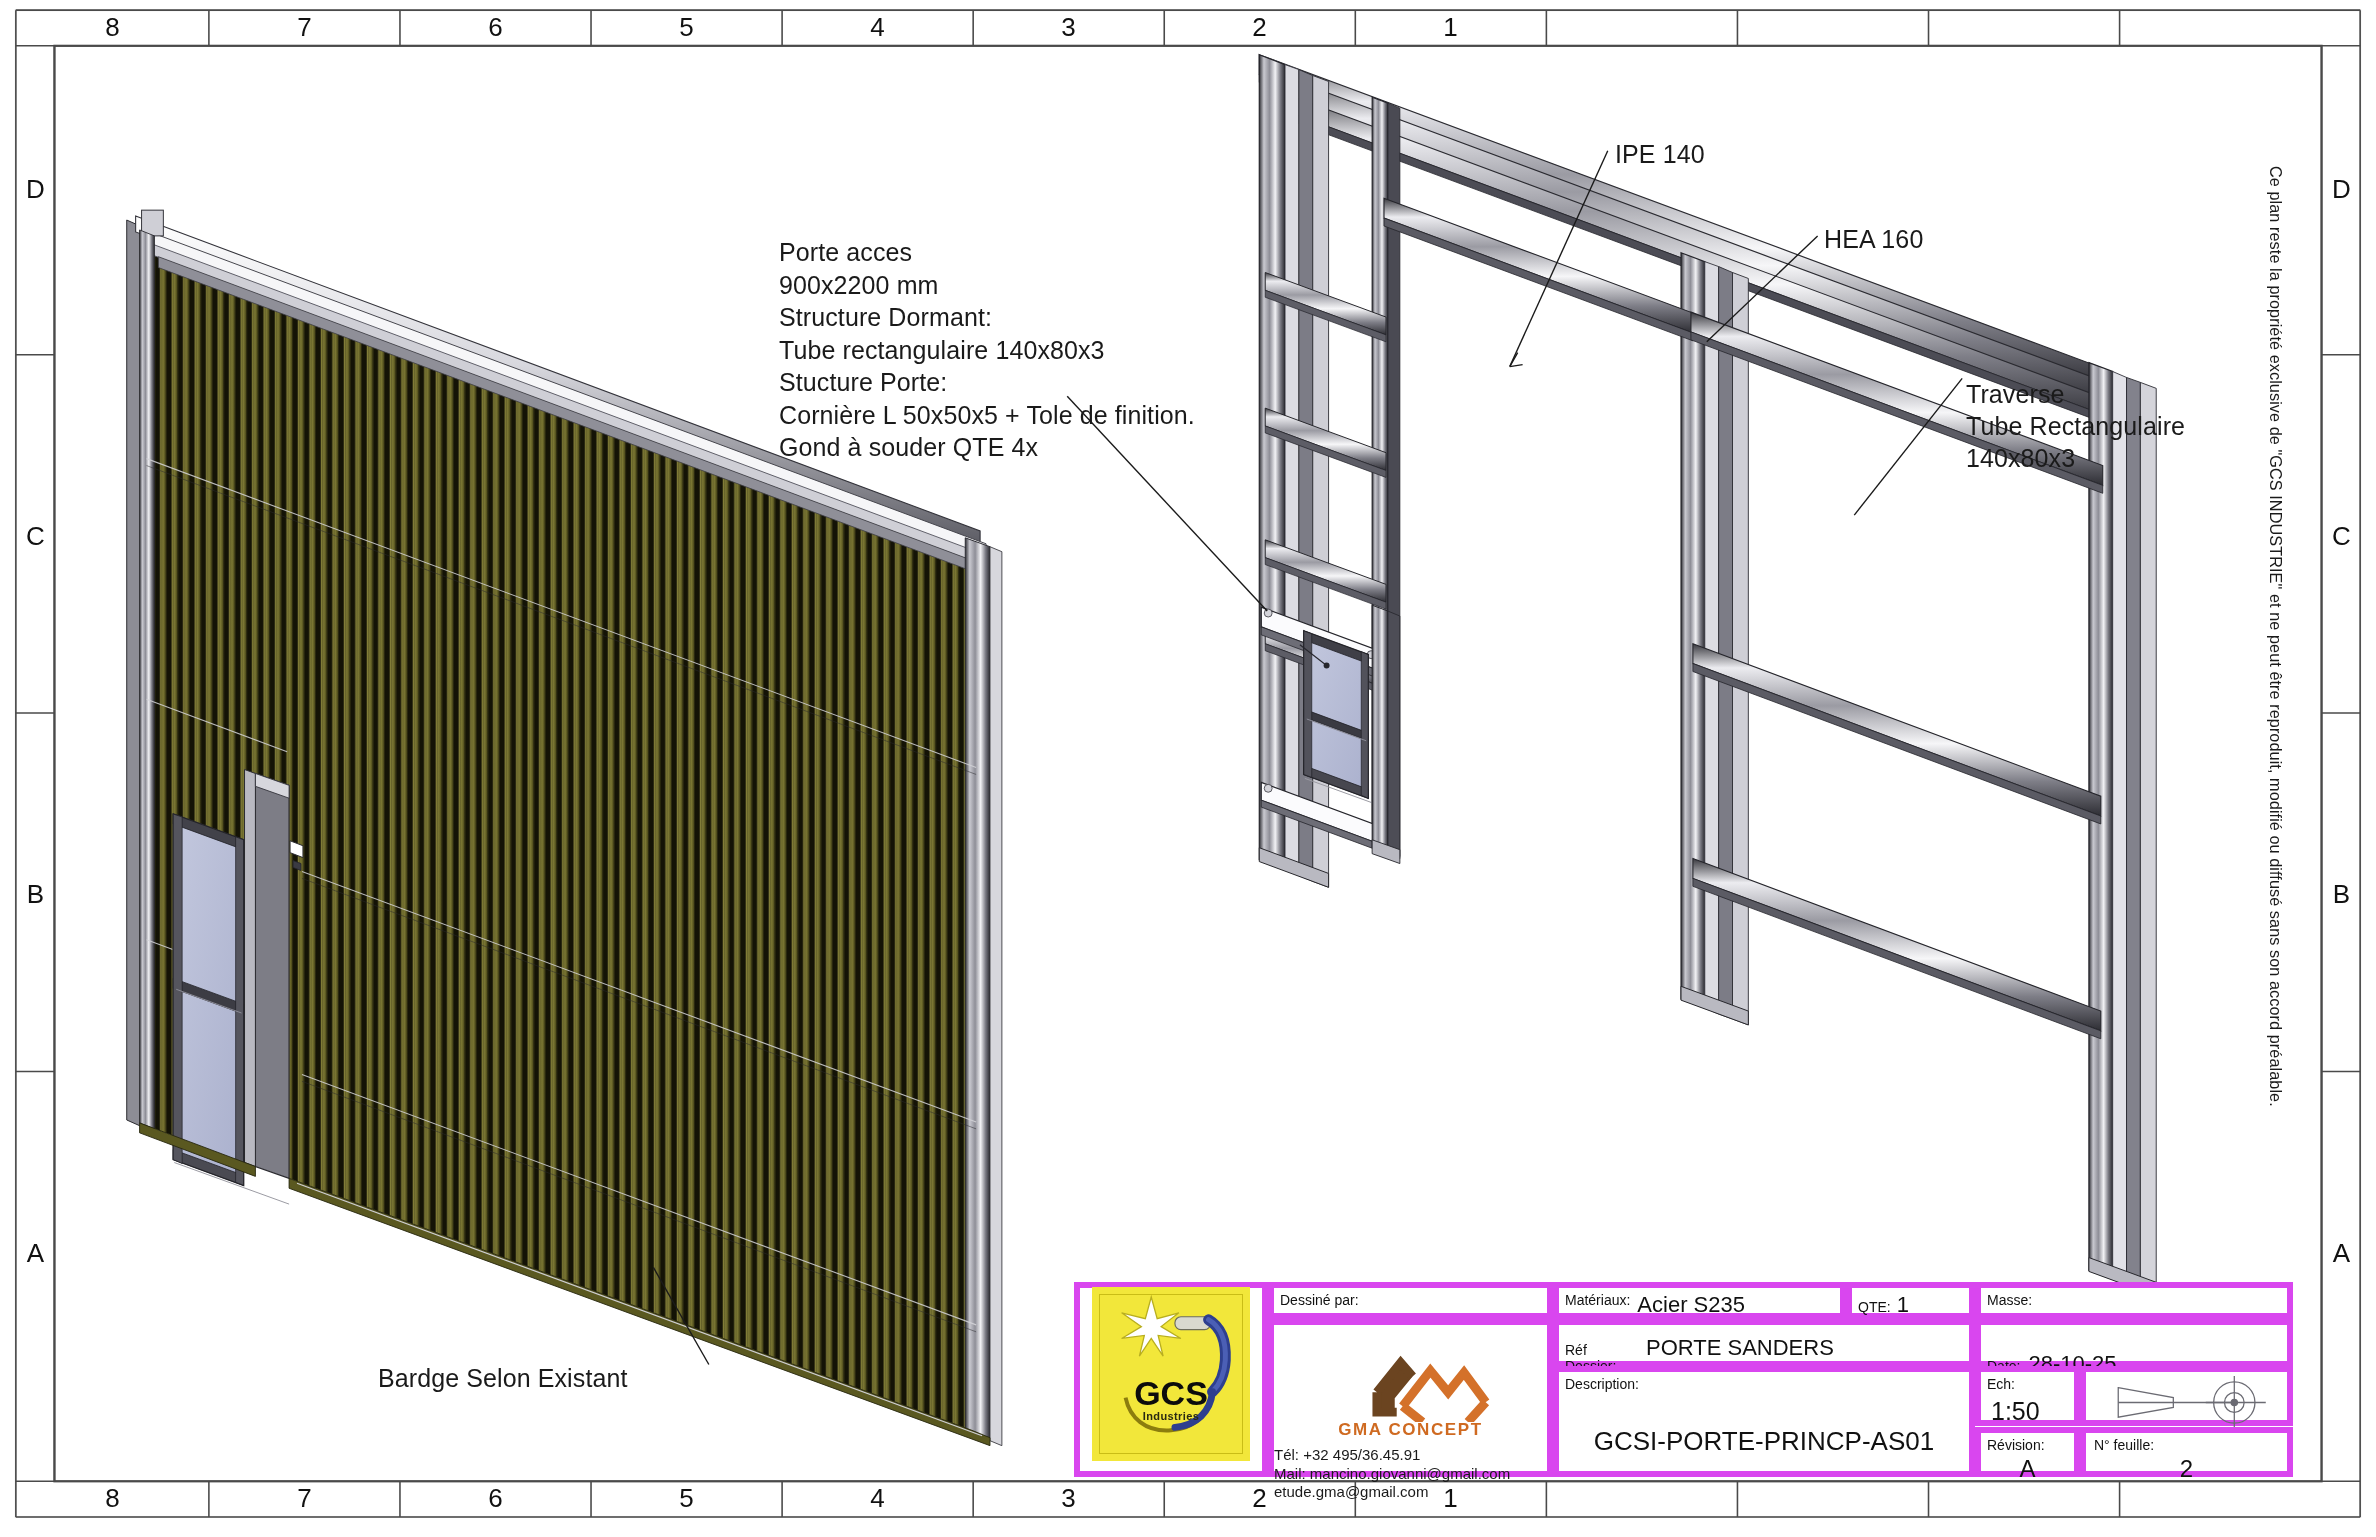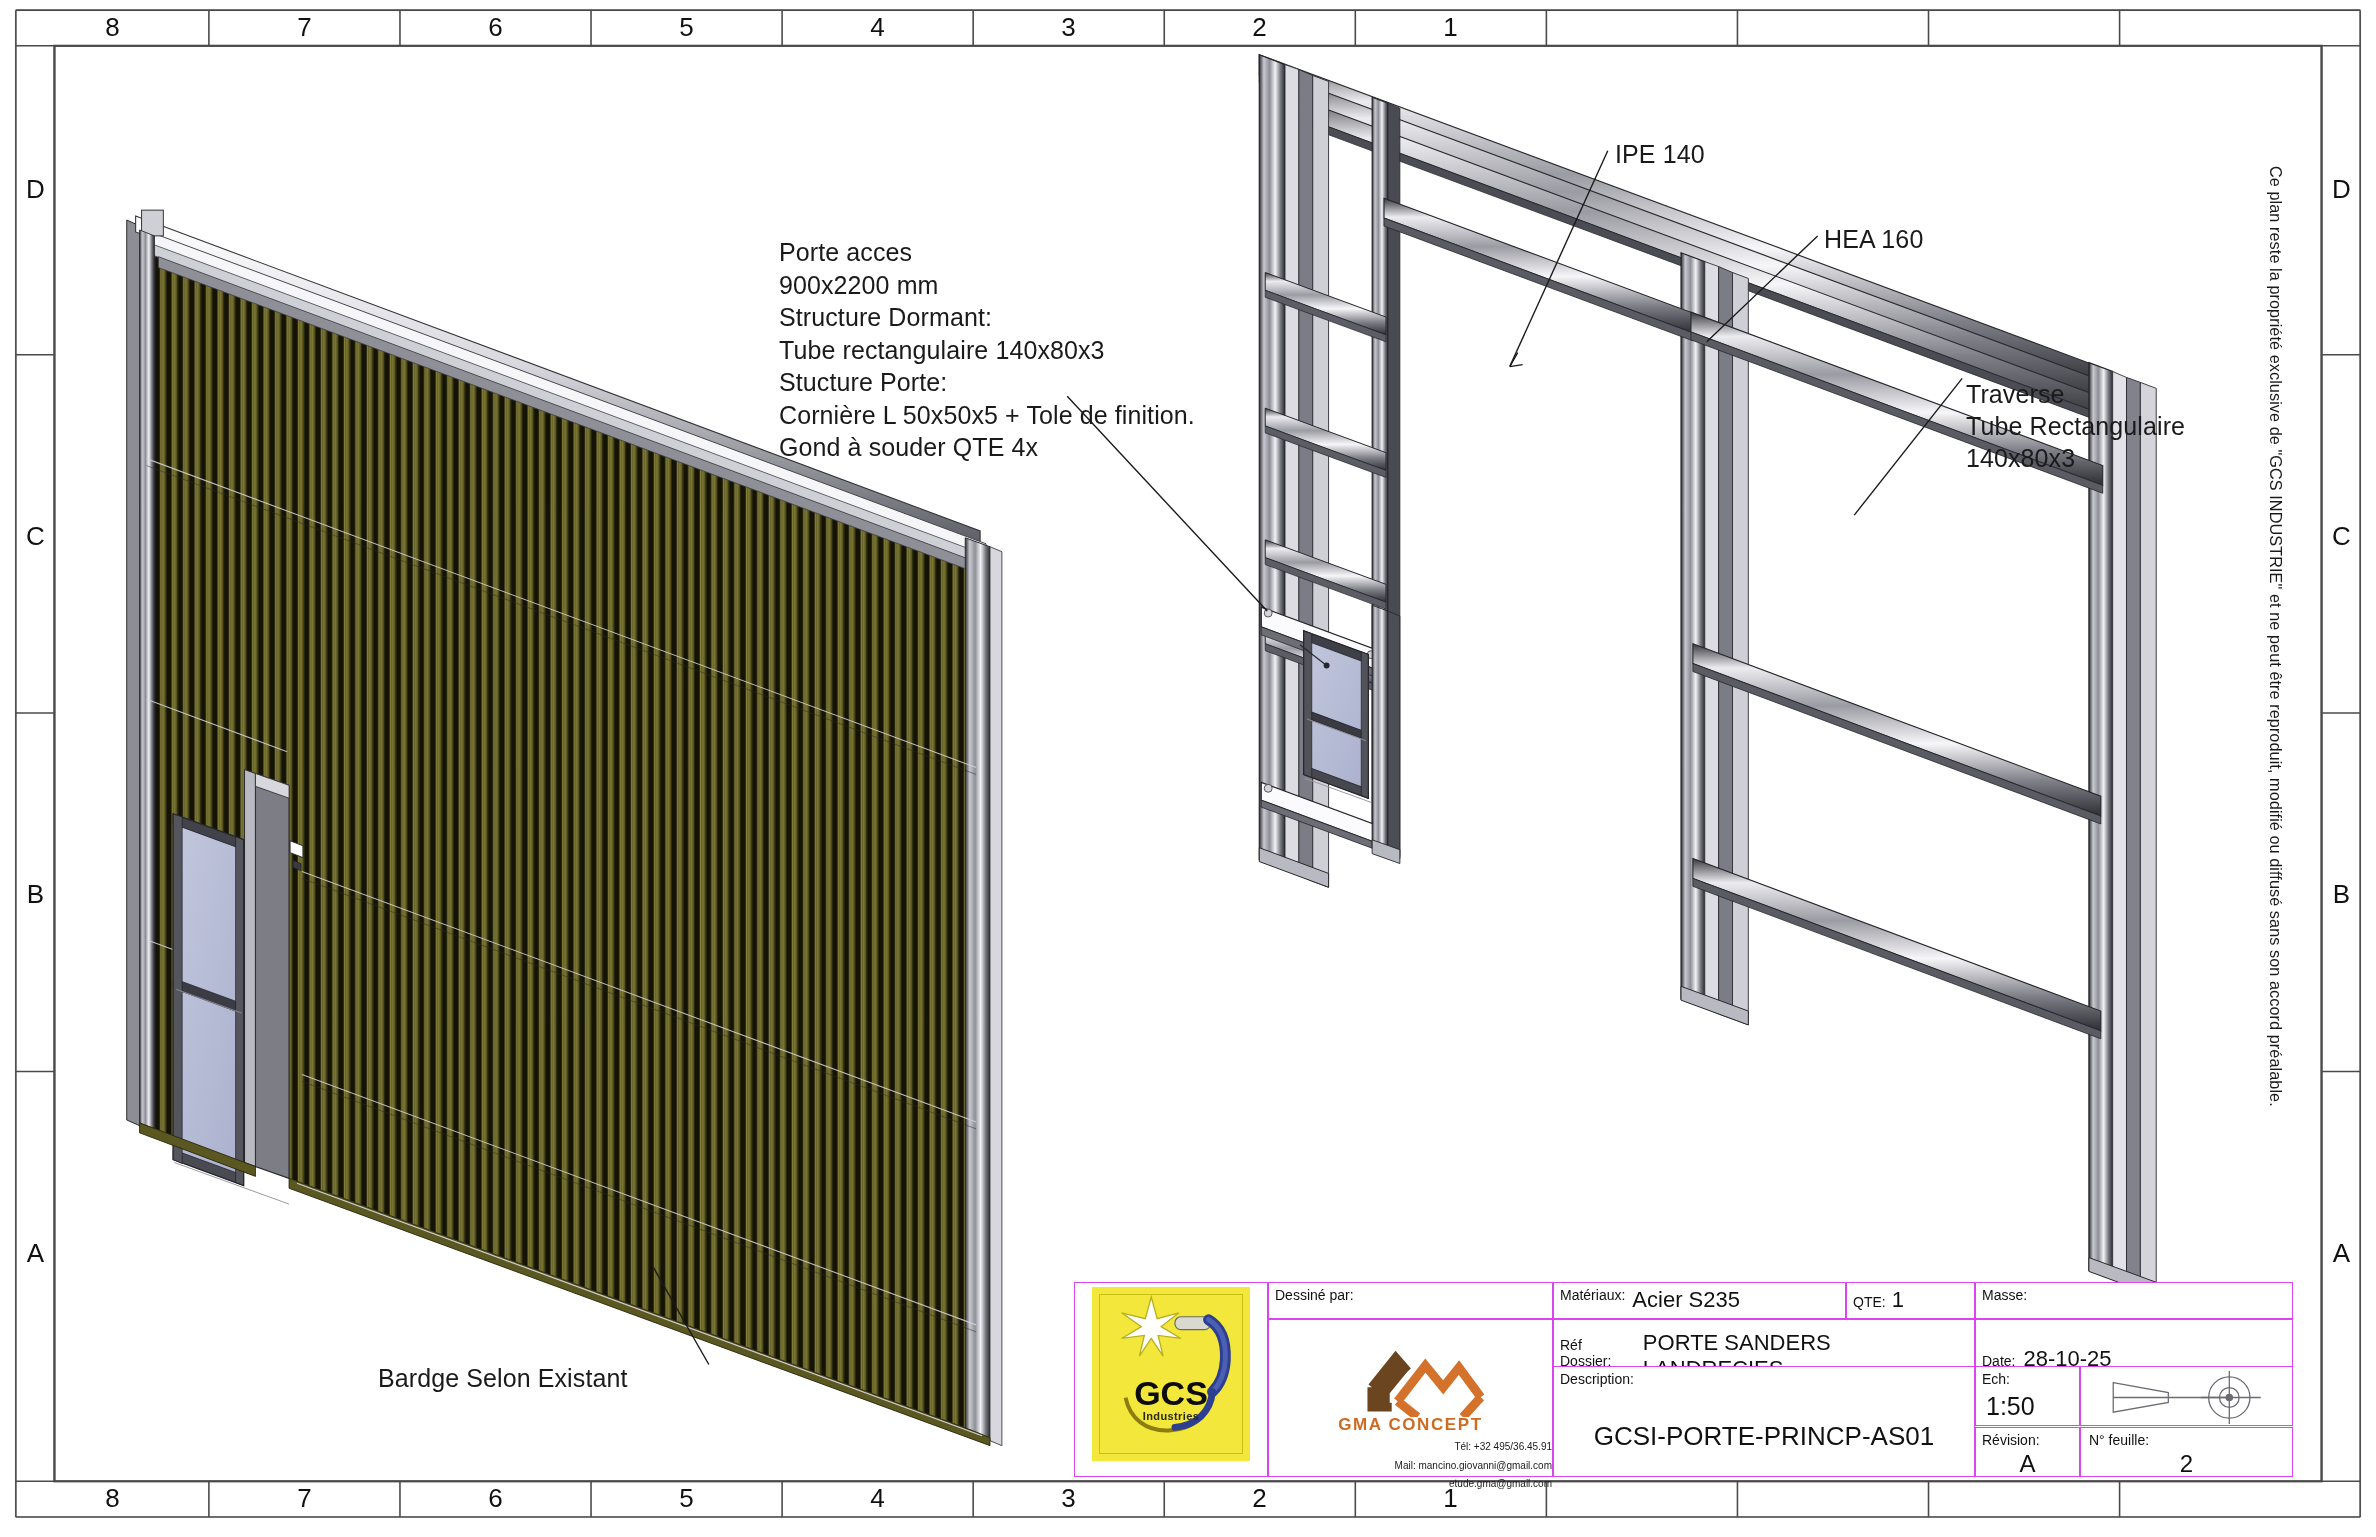--- a/index.html
+++ b/index.html
@@ -68,21 +68,21 @@
     position: absolute;
     left: 1074px;
     top: 1282px;
     width: 1219px;
     height: 195px;
     box-sizing: border-box;
   }
   .tb-cell {
     position: absolute;
     box-sizing: border-box;
-    border: 1px solid #d946ef;
+    border: 6px solid #d946ef;
     background: #fff;
   }
   .tb-lbl {
     font-size: 14px;
     color: #111;
     font-family: "Liberation Sans", sans-serif;
   }
   .tb-val {
     font-size: 22px;
     color: #111;
@@ -134,23 +134,23 @@
     text-align: center;
     font-family: "Liberation Sans", sans-serif;
     font-weight: bold;
     font-size: 17px;
     color: #cf6a21;
     letter-spacing: 1.6px;
   }
   .gma-line {
     position: absolute;
     left: 0; right: 0;
-    text-align: right;
-    font-family: "Liberation Sans", sans-serif;
-    font-size: 10px;
+    text-align: left;
+    font-family: "Liberation Sans", sans-serif;
+    font-size: 15px;
     color: #1a1a1a;
   }
   #gma-tel  { top: 121px; }
   #gma-mail { top: 140px; }
   #gma-mail2{ top: 158px; }
 </style>
 </head>
 <body>
 
 <div id="sheet">

